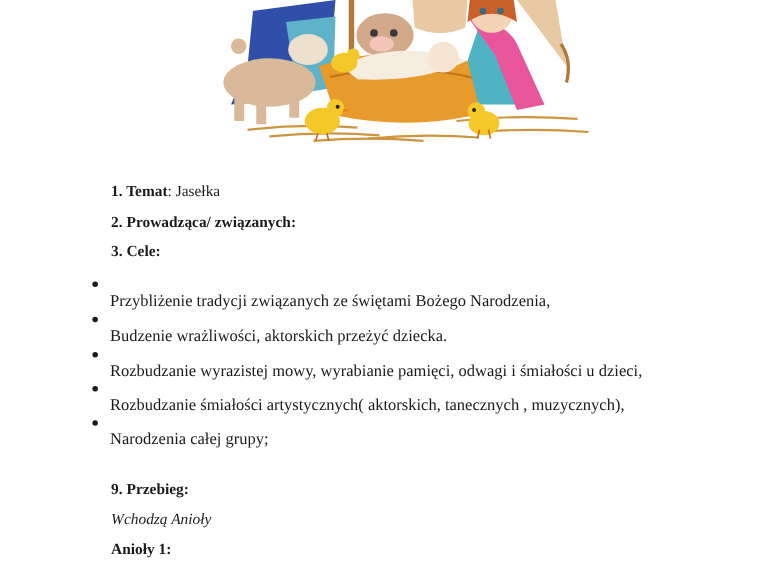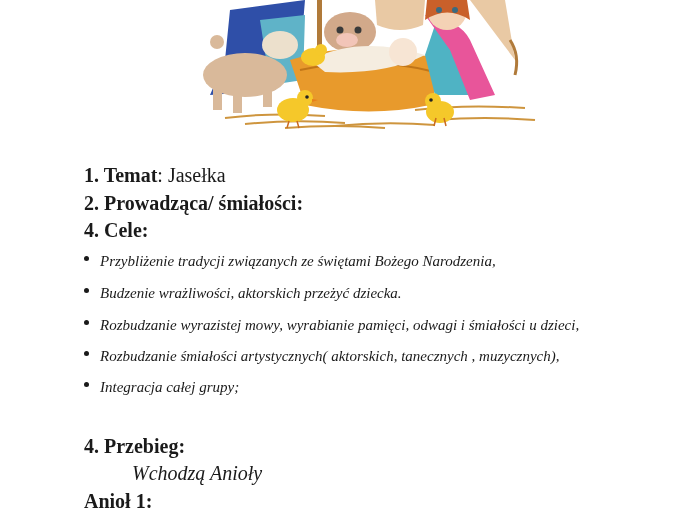--- a/index.html
+++ b/index.html
@@ -25,22 +25,22 @@
     }
     .illustration svg { display: block; }
     .doc {
       position: absolute;
       left: 84px;
       top: 0;
       width: 560px;
     }
     .line {
       position: absolute;
-      left: 0;
-      font-size: 20px;
+      left: 17px;
+      font-size: 14px;
       line-height: 18px;
       white-space: nowrap;
     }
     .bold { font-weight: bold; }
     .italic { font-style: italic; }
     .bullet-row {
       position: absolute;
       left: 0;
       font-size: 15px;
       line-height: 18px;
@@ -51,22 +51,21 @@
       left: 0;
       top: 7px;
       width: 5px;
       height: 5px;
       border-radius: 50%;
       background: #1a1a1a;
     }
     .bullet-text {
       position: absolute;
       left: 16px;
-      top: 3px;
-      font-style: italic;
+      top: 16px;
     }
   </style>
 </head>
 <body>
 
 <div class="illustration">
   <svg width="370" height="135" viewBox="0 0 370 135" xmlns="http://www.w3.org/2000/svg">
 
     <g stroke="#c98a2a" stroke-width="2" fill="none" opacity="0.9">
       <path d="M40 118 Q90 112 140 116"></path>
@@ -132,45 +131,45 @@
   </svg>
 </div>
 
 <div class="doc">
 
   <div class="line" style="top:166px;">
     <span class="bold">1. </span><span class="bold">Temat</span><span>: </span><span>Jasełka</span>
   </div>
 
   <div class="line" style="top:194px;">
-    <span class="bold">2</span><span class="bold">. Prowadząca/ śmiałości:</span>
+    <span class="bold">2</span><span class="bold">. Prowadząca/ związanych:</span>
   </div>
 
-  <div class="line bold" style="top:221px;">4. Cele:</div>
+  <div class="line bold" style="top:221px;">3. Cele:</div>
 
   <div class="bullet-row" style="top:249px;">
     <span class="bullet"></span>
     <span class="bullet-text">Przybliżenie tradycji związanych ze świętami Bożego Narodzenia,</span>
   </div>
   <div class="bullet-row" style="top:281px;">
     <span class="bullet"></span>
     <span class="bullet-text">Budzenie wrażliwości, aktorskich przeżyć dziecka.</span>
   </div>
   <div class="bullet-row" style="top:313px;">
     <span class="bullet"></span>
     <span class="bullet-text">Rozbudzanie wyrazistej mowy, wyrabianie pamięci, odwagi i śmiałości u dzieci,</span>
   </div>
   <div class="bullet-row" style="top:344px;">
     <span class="bullet"></span>
     <span class="bullet-text">Rozbudzanie śmiałości artystycznych( aktorskich, tanecznych , muzycznych),</span>
   </div>
   <div class="bullet-row" style="top:375px;">
     <span class="bullet"></span>
-    <span class="bullet-text">Integracja całej grupy;</span>
+    <span class="bullet-text">Narodzenia całej grupy;</span>
   </div>
 
-  <div class="line bold" style="top:437px;">4. Przebieg:</div>
+  <div class="line bold" style="top:437px;">9. Przebieg:</div>
 
-  <div class="line italic" style="top:464px;margin-left:48px;">Wchodzą Anioły</div>
+  <div class="line italic" style="top:464px;">Wchodzą Anioły</div>
 
-  <div class="line bold" style="top:492px;">Anioł 1:</div>
+  <div class="line bold" style="top:492px;">Anioły 1:</div>
 
 </div>
 
 </body></html>

